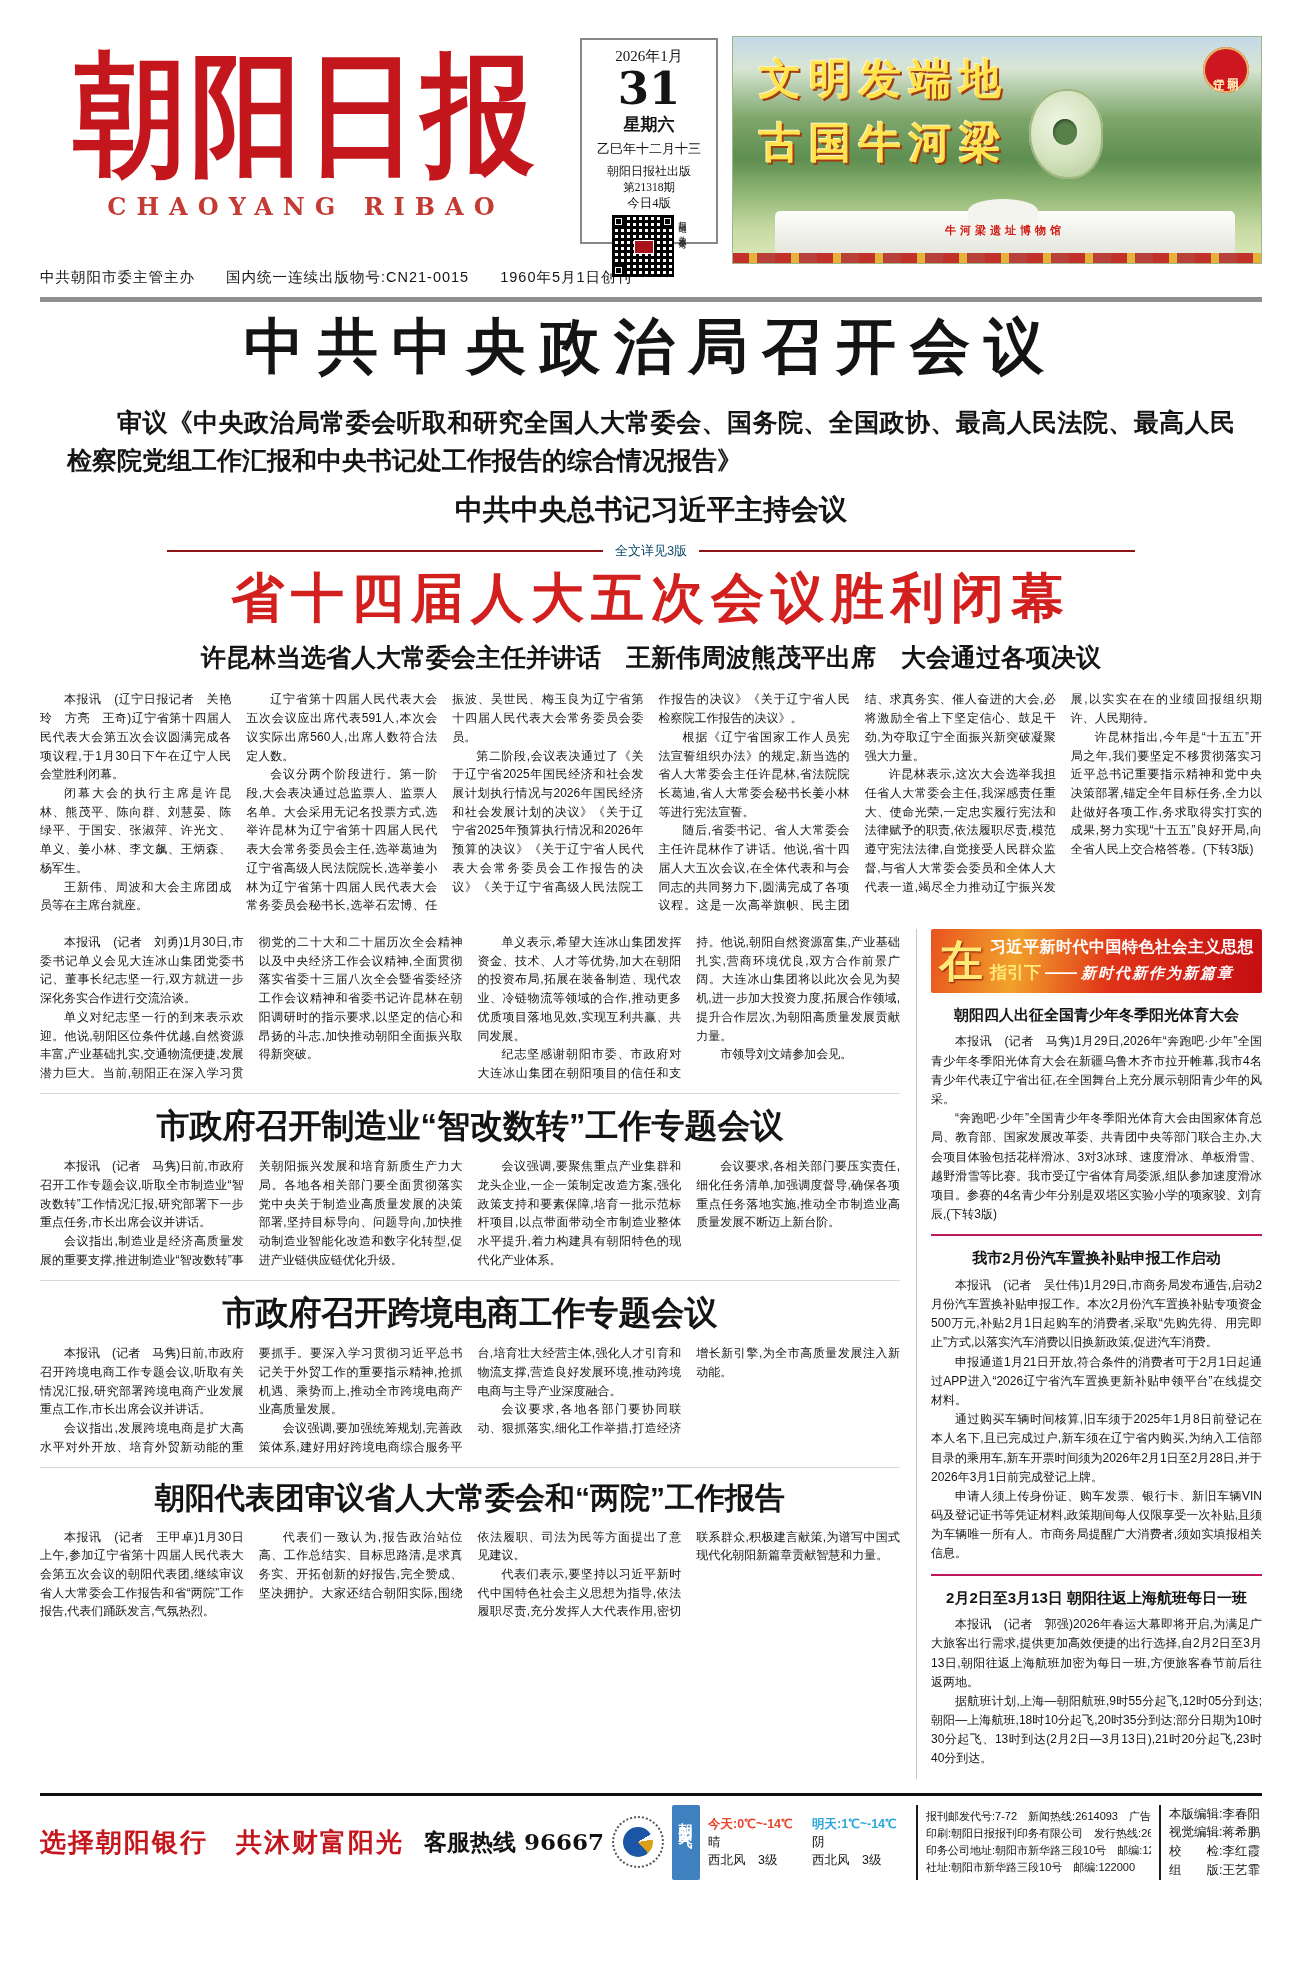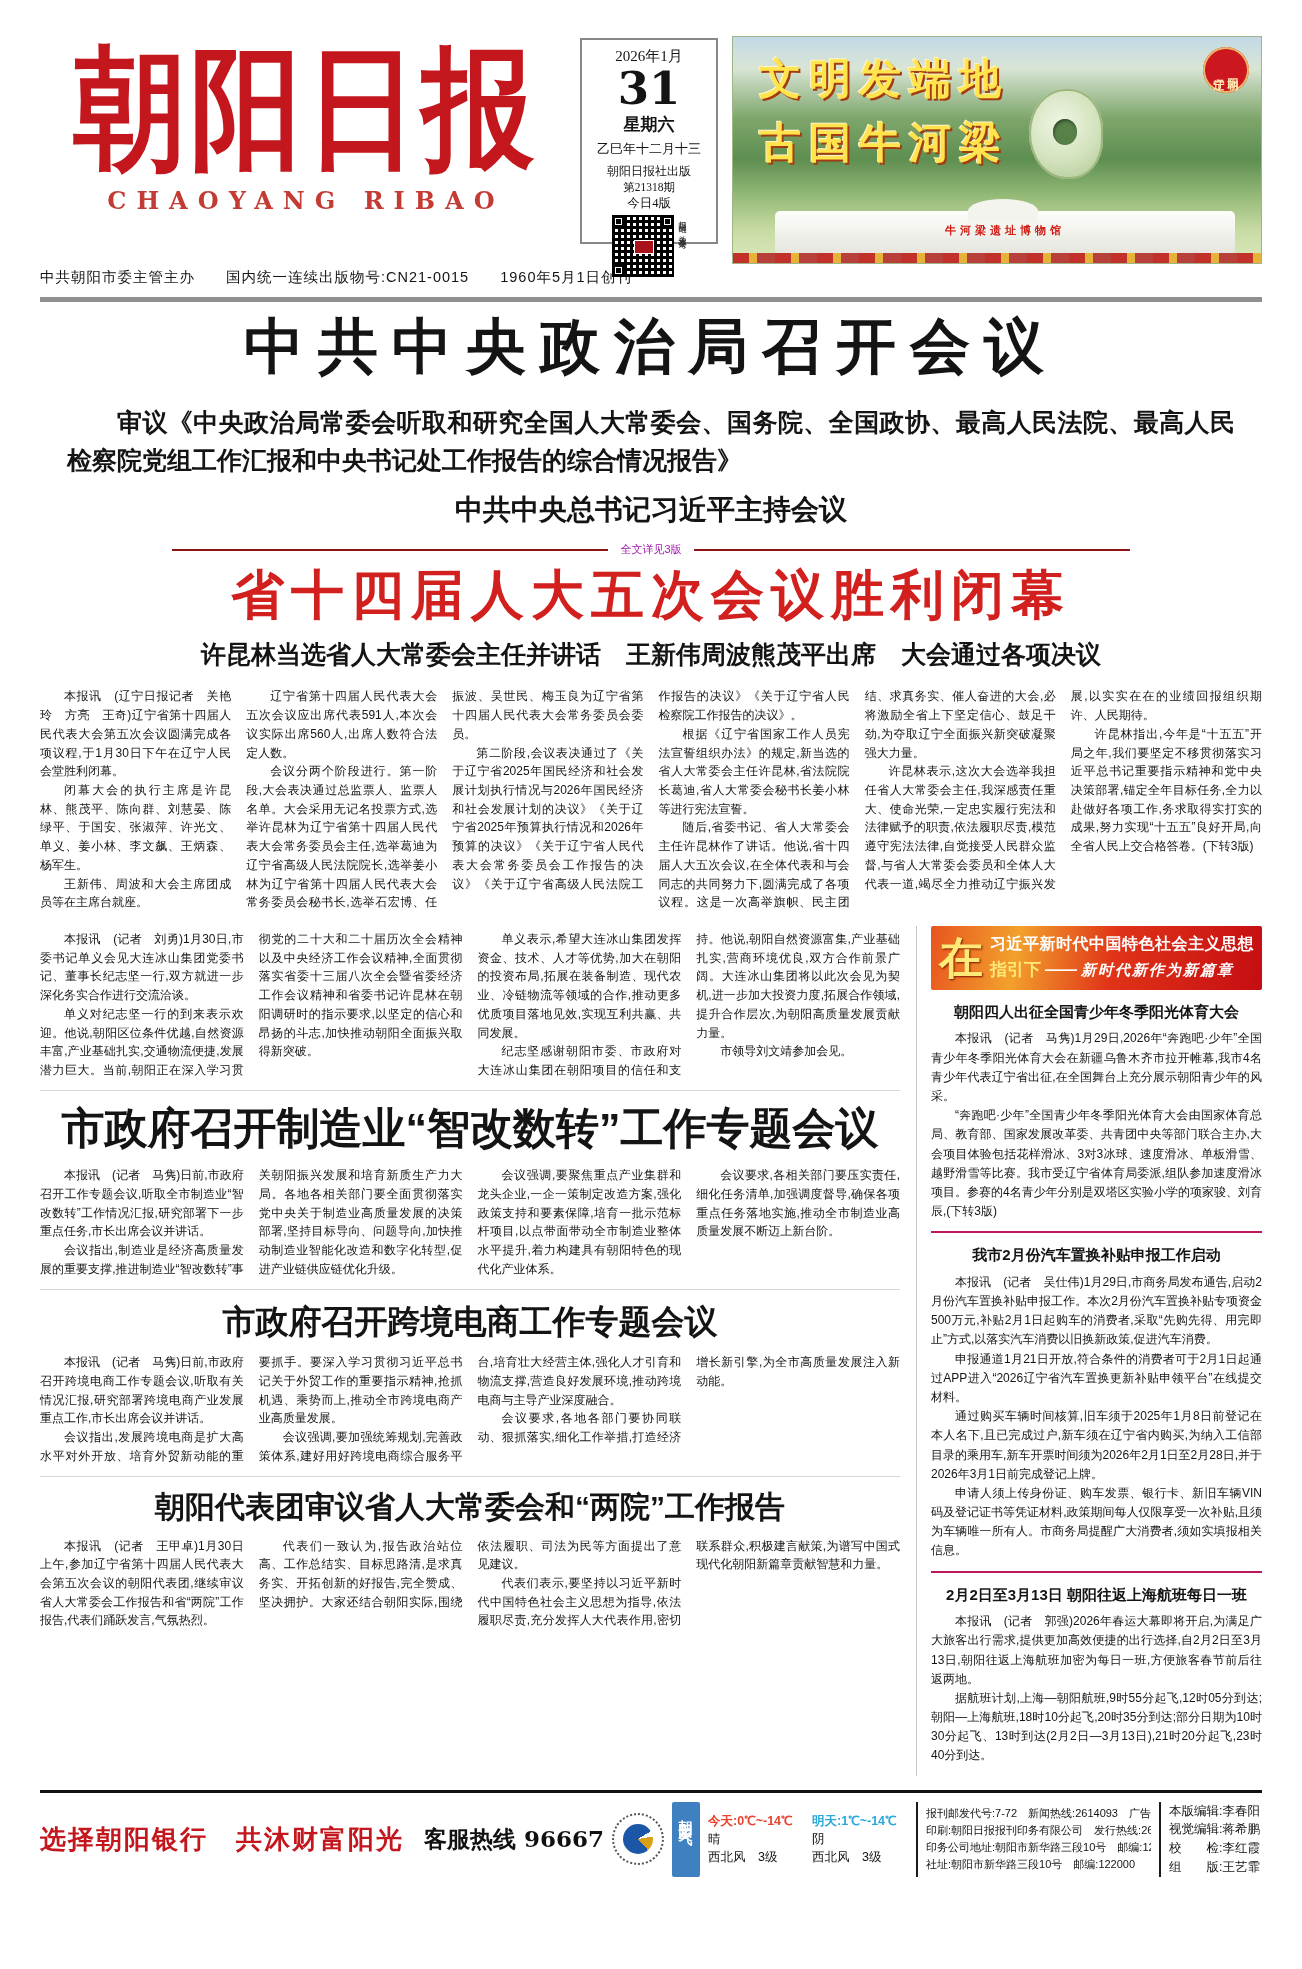--- a/index.html
+++ b/index.html
@@ -1,21 +1,21 @@
 <!DOCTYPE html>
 <html><head>
 <meta charset="utf-8">
 <style>
   html,body{margin:0;padding:0;background:#f2f2f2;}
   .page{width:1302px;height:1969px;margin:0 auto;background:#fff;box-sizing:border-box;
         padding:24px 40px 14px;font-family:"Liberation Sans",sans-serif;color:#141414;overflow:hidden;}
 
   
   .mh{position:relative;height:234px;}
-  .logo{position:absolute;left:0;top:14px;width:532px;text-align:center;}
+  .logo{position:absolute;left:0;top:20px;width:532px;text-align:center;}
   .logo-zh{font-family:"DejaVu Serif",serif;font-weight:900;font-size:112px;line-height:1.05;
            color:#c3161d;letter-spacing:4px;transform:scaleY(1.18);transform-origin:top;}
   .logo-latin{margin-top:30px;font-family:"DejaVu Serif",serif;font-weight:700;font-size:24px;
               color:#c43b33;letter-spacing:10px;}
   .datebox{position:absolute;left:540px;top:14px;width:138px;height:206px;border:2px solid #878787;
            box-sizing:border-box;text-align:center;font-family:"Liberation Serif",serif;padding-top:7px;}
   .db-month{font-size:15px;}
   .db-day{font-size:45px;font-weight:700;line-height:1.02;font-family:"DejaVu Serif",serif;}
   .db-week{font-size:17px;font-weight:700;margin-top:1px;}
   .db-lunar{font-size:13px;margin-top:4px;}
@@ -56,37 +56,37 @@
 
   .publine{margin-top:10px;font-size:14.5px;letter-spacing:1px;}
   .grayrule{height:5px;background:#8f8f8f;margin:10px 0 16px;}
 
   
   .h-lead{font-size:60px;font-weight:900;text-align:center;letter-spacing:14px;margin:6px 0 20px;line-height:1.1;font-family:Liberation Mono, monospace;}
   .lead-sub{width:1168px;margin:0 auto;font-size:25px;font-weight:700;line-height:1.5;text-indent:2em;text-align:justify;}
   .lead-sub2{text-align:center;font-size:28px;font-weight:700;margin-top:12px;}
   .more-row{display:flex;align-items:center;justify-content:center;gap:12px;margin:13px 0 8px;}
   .more-row .line{height:2px;background:#8c1414;width:436px;}
-  .more-row .txt{color:#a21caf;font-size:11px;}
+  .more-row .txt{color:#0c4a6e;font-size:13px;}
 
   
   .h-red{font-size:53px;color:#d2201f;font-weight:900;text-align:center;letter-spacing:7px;margin:8px 0 14px;line-height:1.12;}
   .red-sub{text-align:center;font-size:25px;font-weight:700;margin-bottom:16px;}
   .cols-6{column-count:6;column-gap:15px;font-size:12px;line-height:1.56;}
   .para{margin:0;text-indent:2em;text-align:justify;}
 
   
   .split{display:flex;gap:16px;margin-top:14px;align-items:stretch;}
   .left-col{flex:1 1 auto;min-width:0;}
   .sidebar{flex:0 0 286px;border-left:1px solid #c6c6c6;padding-left:14px;box-sizing:border-box;}
   .sec{border-top:1px solid #d8d8d8;padding-top:4px;margin-bottom:10px;}
   .sec:first-child{border-top:none;}
   .sec h3{text-align:center;font-weight:900;margin:8px 0 12px;line-height:1.2;}
   .h-meeting{font-size:30px;}
-  .h-mfg{font-size:43px;}
+  .h-mfg{font-size:33px;}
   .h-ecom{font-size:33px;}
   .h-deleg{font-size:30px;}
   .cols-4{column-count:4;column-gap:15px;font-size:12px;line-height:1.56;}
 
   
   .sb-banner{position:relative;height:64px;border-radius:2px;display:flex;align-items:center;padding:4px 8px;
        box-sizing:border-box;margin-bottom:10px;
        background:linear-gradient(100deg,#e8541f 0%,#f2a12c 26%,#e03318 55%,#c50d12 100%);}
   .zai{font-family:"DejaVu Serif",serif;font-size:44px;font-weight:900;color:#ffe977;line-height:1;
        margin-right:7px;text-shadow:1px 1px 2px #7a1500;}

